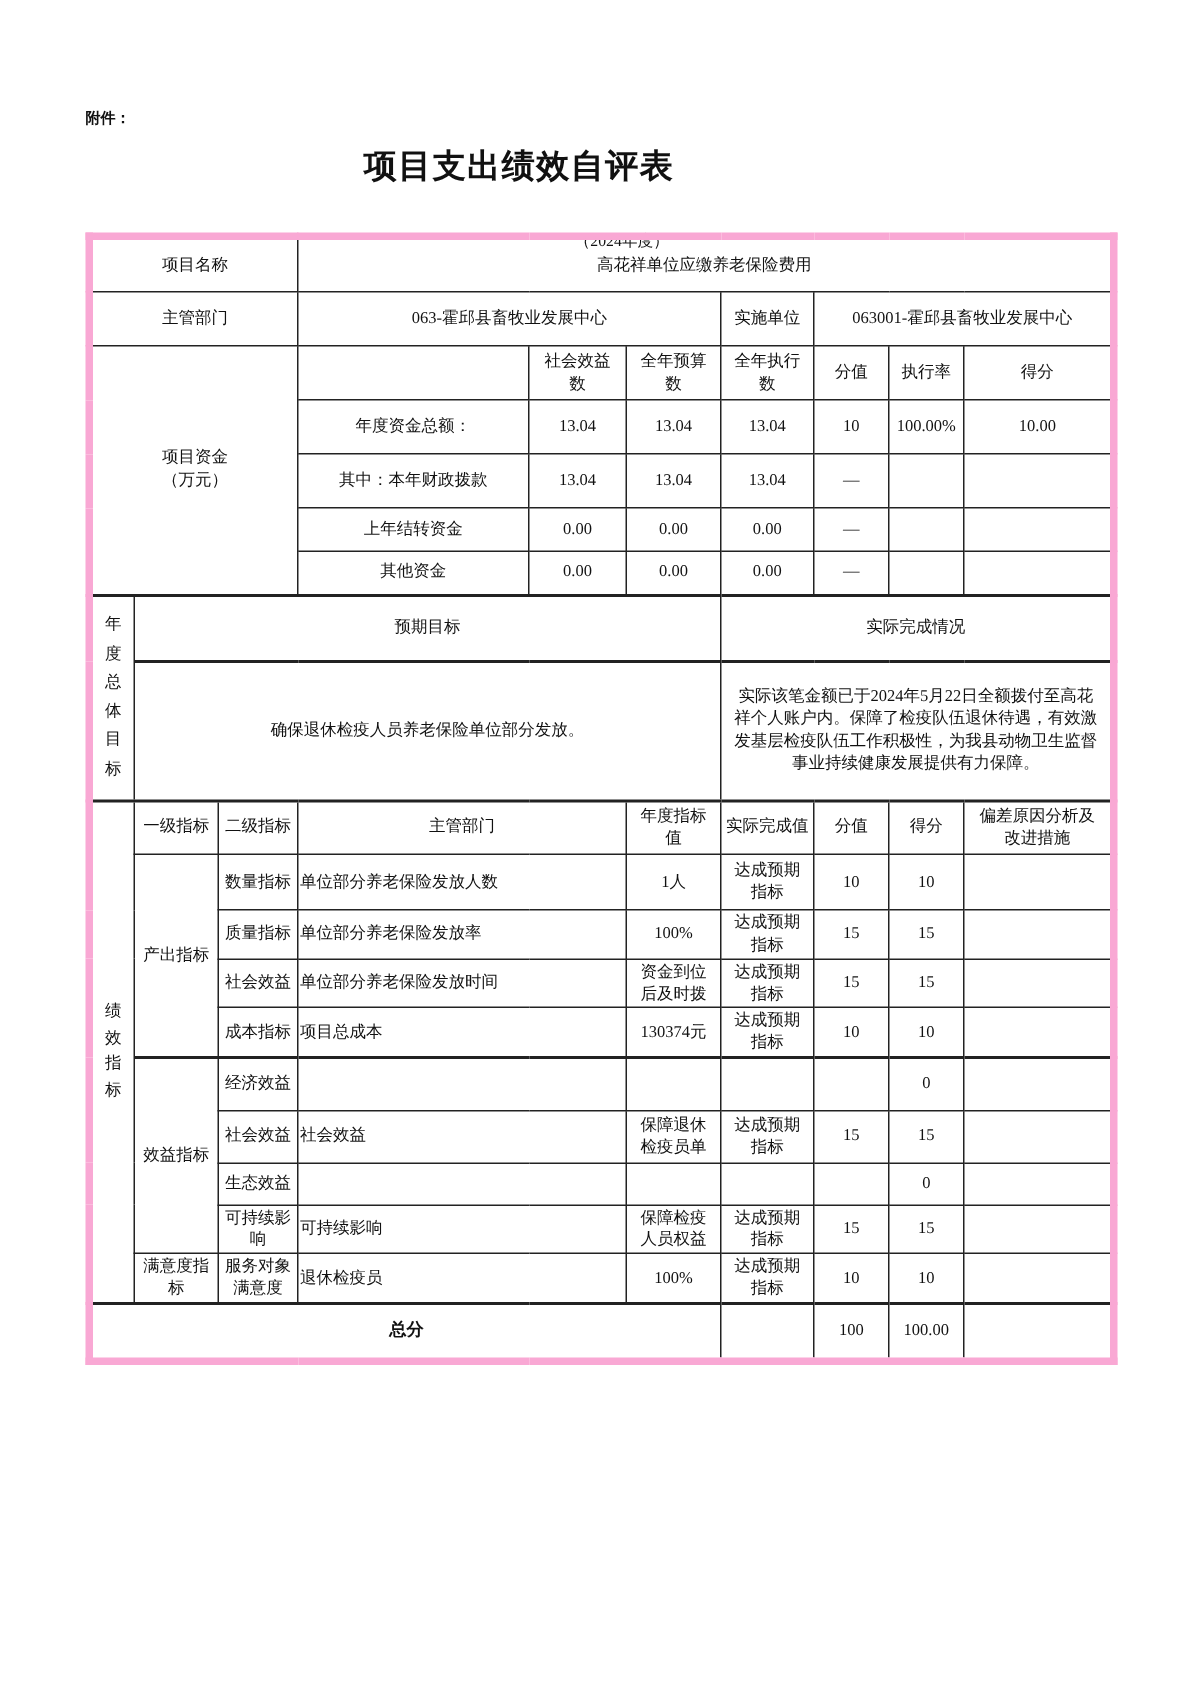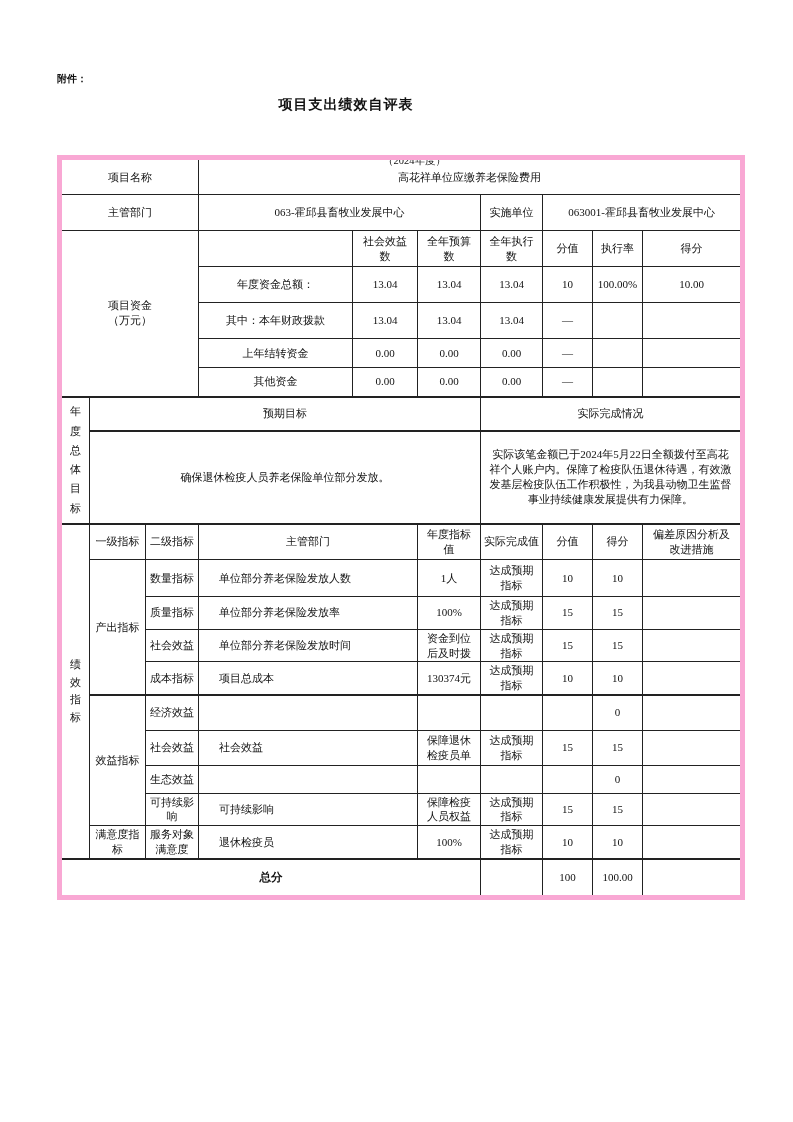--- a/index.html
+++ b/index.html
@@ -1,32 +1,32 @@
 <!DOCTYPE html>
 <html><head>
 <meta charset="utf-8">
 <style>
   html,body{margin:0;padding:0;}
   body{
     width:793px;height:1122px;background:#ffffff;position:relative;
     font-family:"Liberation Serif","DejaVu Serif",serif;color:#111;
   }
   .attachment{position:absolute;left:57px;top:72px;font-size:10px;font-weight:bold;}
-  .title{position:absolute;left:0;top:96px;width:692px;text-align:center;font-size:14px;font-weight:bold;letter-spacing:1px;}
+  .title{position:absolute;left:0;top:96px;width:692px;text-align:center;font-size:22px;font-weight:bold;letter-spacing:1px;}
   .subtitle{position:absolute;left:18px;top:128px;width:793px;text-align:center;font-size:10.5px;margin-top:26px;}
   table.main{
     position:absolute;left:57px;top:155px;width:683px;
     border-collapse:collapse;table-layout:fixed;border:5px solid #f9a8d4;
   }
   td{
     border:1px solid #222;font-size:11px;line-height:1.35;
     text-align:center;vertical-align:middle;padding:1px 3px;
     white-space:pre-line;overflow:hidden;
   }
-  td.tl{text-align:left;padding-left:20px;}
+  td.tl{text-align:left;padding-left:1px;}
   td.bt2{border-top:2px solid #222;}
   td.bold{font-weight:bold;font-size:11.5px;}
   .vtext{display:inline-block;width:1em;line-height:1.75;word-break:break-all;}
   .vtext.tight{line-height:1.6;}
   td.goaltext{padding:3px 6px;border-radius:32px;}
 </style>
 </head>
 <body>
 
 <div class="attachment">附件：</div>
@@ -108,21 +108,21 @@
     <tr style="height:29px">
       <td>其他资金</td>
       <td>0.00</td>
       <td>0.00</td>
       <td>0.00</td>
       <td>—</td>
       <td></td>
       <td></td>
     </tr>
 
-    <tr style="height:34px">
+    <tr style="height:44px">
       <td rowspan="2" class="bt2"><span class="vtext">年度总体目标</span></td>
       <td colspan="5" class="bt2">预期目标</td>
       <td colspan="4" class="bt2">实际完成情况</td>
     </tr>
 
     <tr style="height:93px">
       <td colspan="5" class="bt2 goaltext">确保退休检疫人员养老保险单位部分发放。</td>
       <td colspan="4" class="bt2 goaltext">实际该笔金额已于2024年5月22日全额拨付至高花祥个人账户内。保障了检疫队伍退休待遇，有效激发基层检疫队伍工作积极性，为我县动物卫生监督事业持续健康发展提供有力保障。</td>
     </tr>
 

